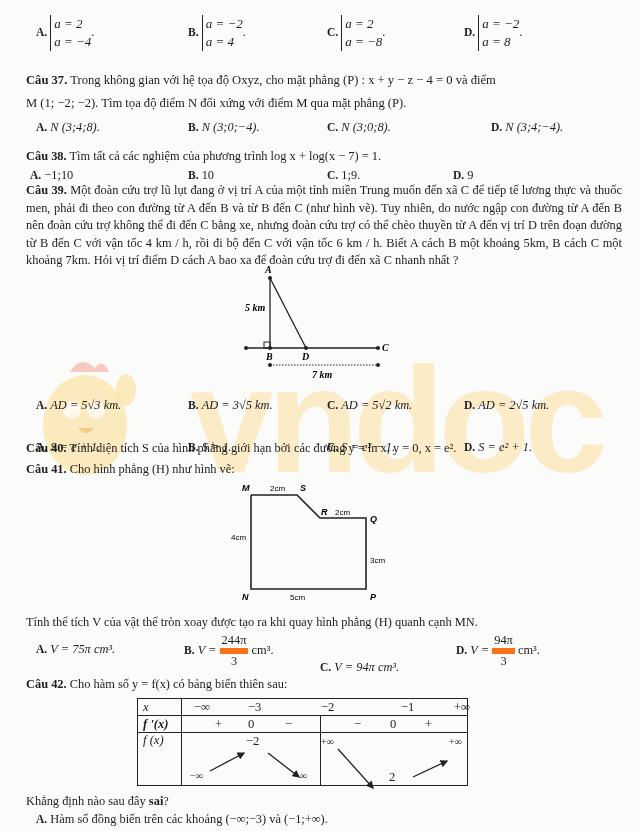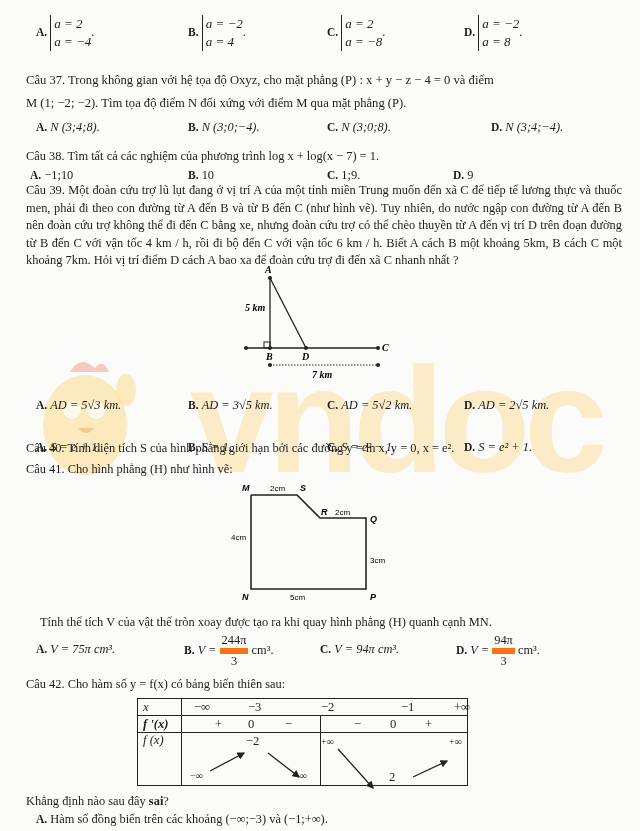--- a/index.html
+++ b/index.html
@@ -11,21 +11,21 @@
     font-size:12.4px;
   }
   .wm { position:absolute; pointer-events:none; }
   .wm-text {
     left:190px; top:345px; font-family:"Liberation Sans",sans-serif; font-weight:bold;
     font-size:150px; color:#fbe6b6; letter-spacing:-6px; line-height:150px; opacity:.75;
   }
   .wm-chick { left:30px; top:350px; width:110px; height:130px; }
   .abs { position:absolute; white-space:nowrap; }
   .lbl { font-weight:bold; font-size:11.5px; }
-  .q { font-weight:normal; }
+  .q { font-weight:bold; }
   .mi { font-style:italic; }
   .sys { display:inline-flex; flex-direction:column; border-left:1.2px solid #222; padding-left:3px; line-height:18px; vertical-align:middle; font-style:italic; font-size:13px; }
   .ans-row { position:absolute; left:0; width:640px; height:20px; }
   .ans { position:absolute; white-space:nowrap; }
   .para { position:absolute; left:26px; width:596px; line-height:19px; text-align:justify; font-size:12.4px; }
   .frac { display:inline-flex; flex-direction:column; align-items:center; vertical-align:middle; font-size:12.4px; line-height:15px; }
   .frac .num { border-bottom:6px solid #f97316; padding:0 2px; }
   table.bbt { position:absolute; left:137px; top:698px; width:331px; border-collapse:collapse; font-size:12.6px; }
   table.bbt td { border:1px solid #222; padding:0; height:16px; position:relative; }
   .svgfig { position:absolute; }
@@ -154,34 +154,34 @@
   <text x="160" y="47" font-weight="bold" font-style="italic" font-size="9">Q</text>
   <text x="32" y="125" font-weight="bold" font-style="italic" font-size="9">N</text>
   <text x="160" y="125" font-weight="bold" font-style="italic" font-size="9">P</text>
   <text x="60" y="16">2cm</text>
   <text x="125" y="40">2cm</text>
   <text x="21" y="65">4cm</text>
   <text x="160" y="88">3cm</text>
   <text x="80" y="125">5cm</text>
 </svg>
 
-<div class="abs" style="left:40px;top:615px;">Tính thể tích V của vật thể tròn xoay được tạo ra khi quay hình phẳng (H) quanh cạnh MN.</div>
+<div class="abs" style="left:26px;top:615px;">Tính thể tích V của vật thể tròn xoay được tạo ra khi quay hình phẳng (H) quanh cạnh MN.</div>
 
 <div class="ans-row" style="top:632px;height:36px;">
   <div class="ans" style="left:36px;top:10px;"><span class="lbl">A.</span> <span class="mi">V = 75π cm³.</span></div>
   <div class="ans" style="left:184px;top:1px;">
     <span class="lbl">B.</span>
     <span class="mi">V =</span>
     <span class="frac">
         <span class="num">244π</span>
         <span>3</span>
       </span>
     <span>cm³.</span>
   </div>
-  <div class="ans" style="left:320px;top:10px;"><span class="lbl">C.</span> <span class="mi">V = 94π cm³.</span></div>
+  <div class="ans" style="left:320px;top:28px;"><span class="lbl">C.</span> <span class="mi">V = 94π cm³.</span></div>
   <div class="ans" style="left:456px;top:1px;">
     <span class="lbl">D.</span>
     <span class="mi">V =</span>
     <span class="frac">
         <span class="num">94π</span>
         <span>3</span>
       </span>
     <span>cm³.</span>
   </div>
 </div>

